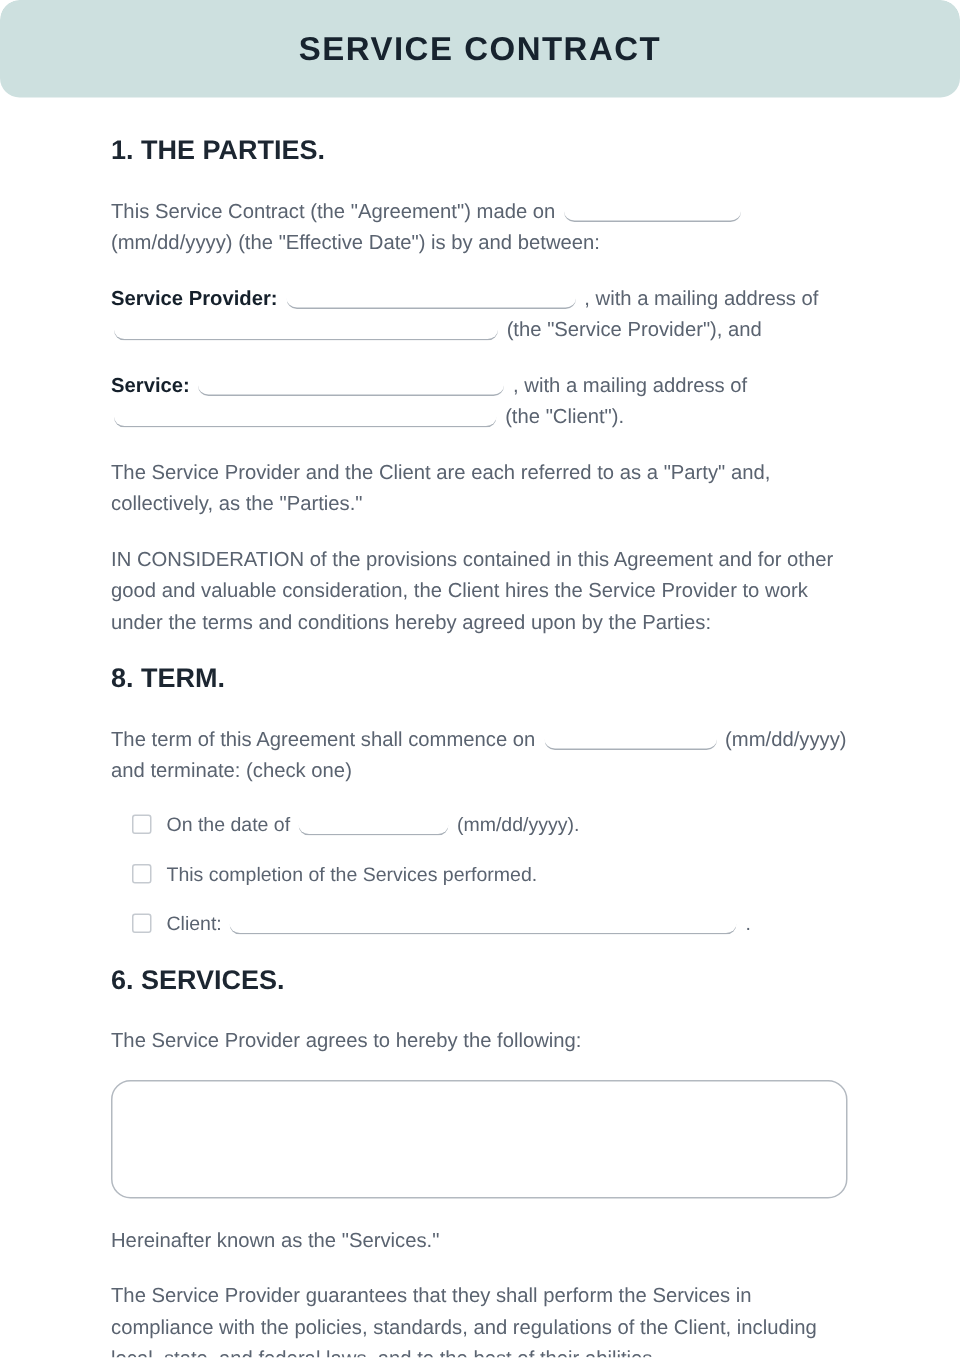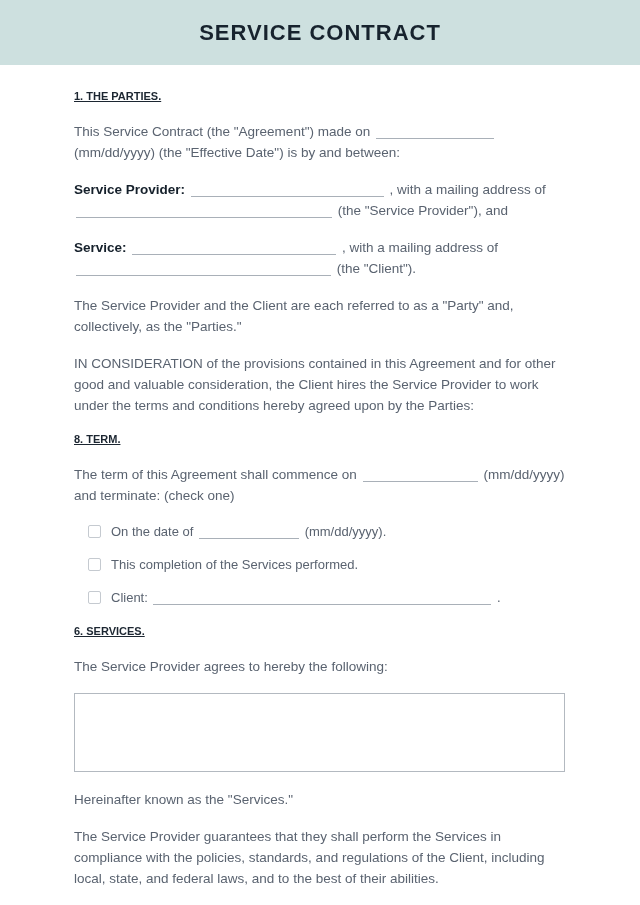--- a/index.html
+++ b/index.html
@@ -4,21 +4,21 @@
 <style>
   :root{
     --header-bg:#cde0df;
     --title-color:#17232e;
     --heading-color:#1c2631;
     --body-color:#5a6370;
     --blank-line:#a9b0b8;
     --checkbox-border:#c5cad0;
     --textbox-border:#b3b9c0;
   }
-  *{ box-sizing:border-box; }
+  *{ box-sizing:border-box;border-radius:13px; }
   html,body{ margin:0; padding:0; }
   body{
     font-family:"Liberation Sans","DejaVu Sans",sans-serif;
     background:#ffffff;
   }
   .doc{
     width:640px;
     height:905px;
     background:#ffffff;
     overflow:hidden;
@@ -34,25 +34,24 @@
   .doc-title{
     font-size:22px;
     font-weight:700;
     letter-spacing:1px;
     color:var(--title-color);
   }
   .doc-body{
     padding:25px 75px 0 74px;
   }
   .section-heading{
-    font-size:11px;
+    font-size:18px;
     font-weight:700;
     color:var(--heading-color);
     margin:17px 0 19px 0;
-    text-decoration:underline;
   }
   .doc-body .section-heading:first-child{
     margin-top:0;
   }
   .para{
     font-size:13.5px;
     line-height:21px;
     color:var(--body-color);
     margin:0 0 16px 0;
   }

